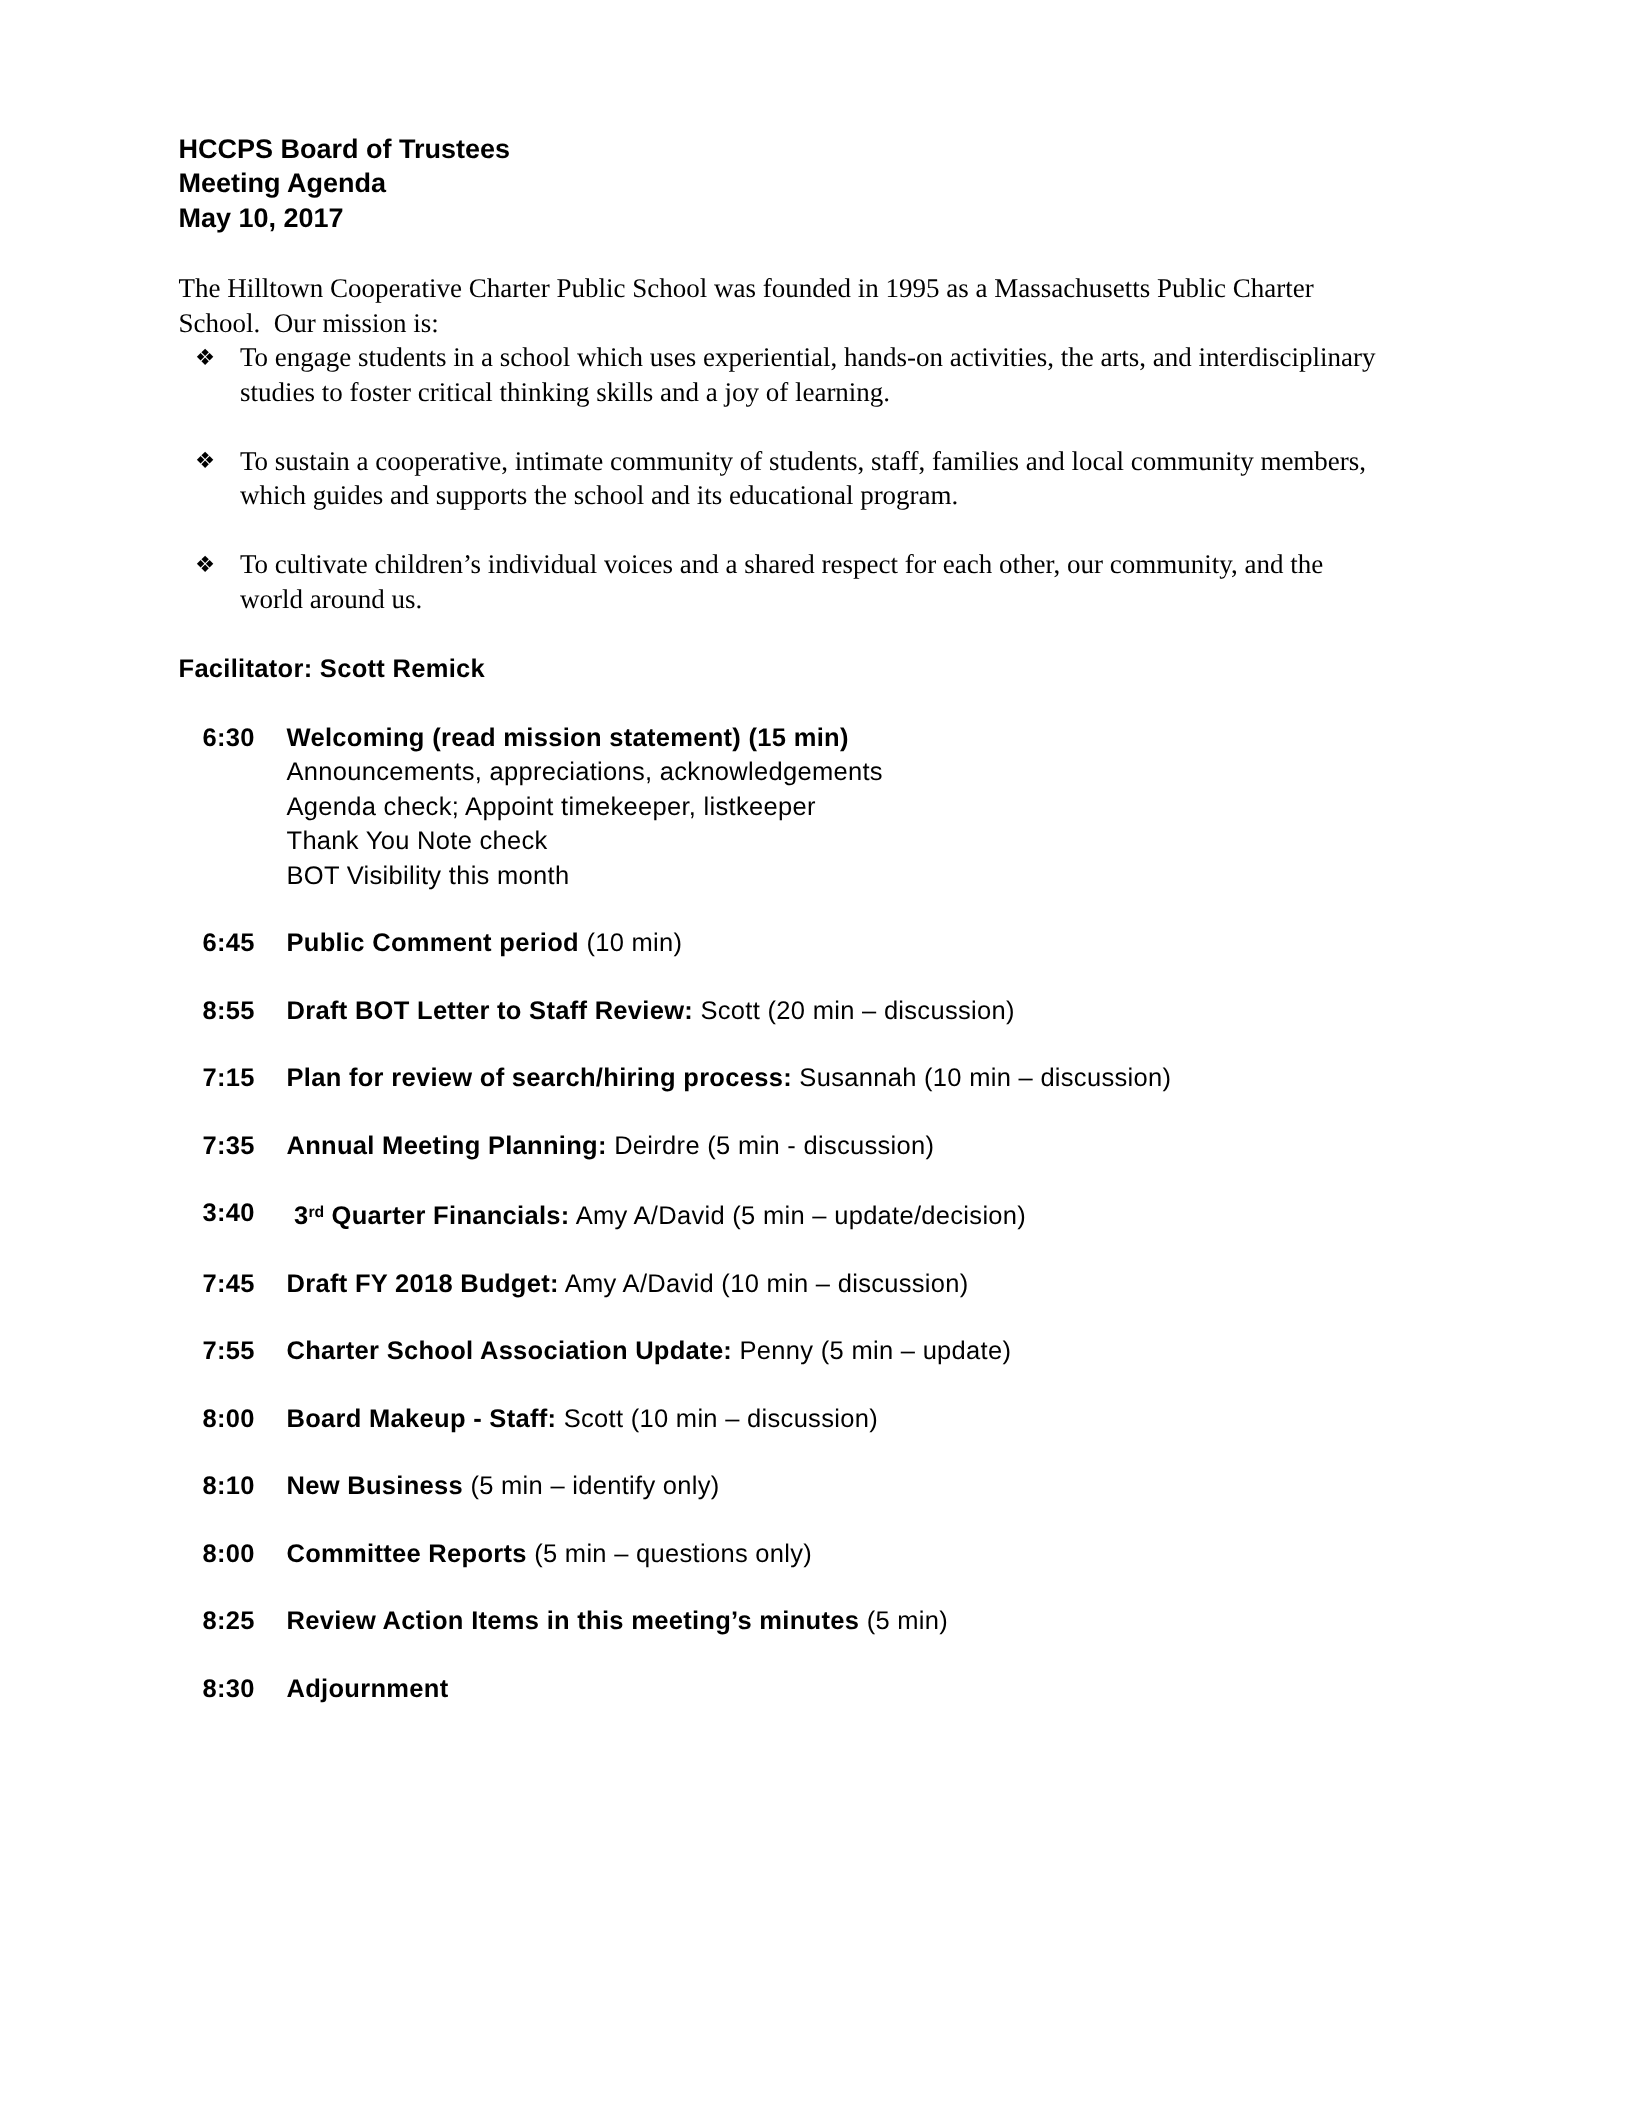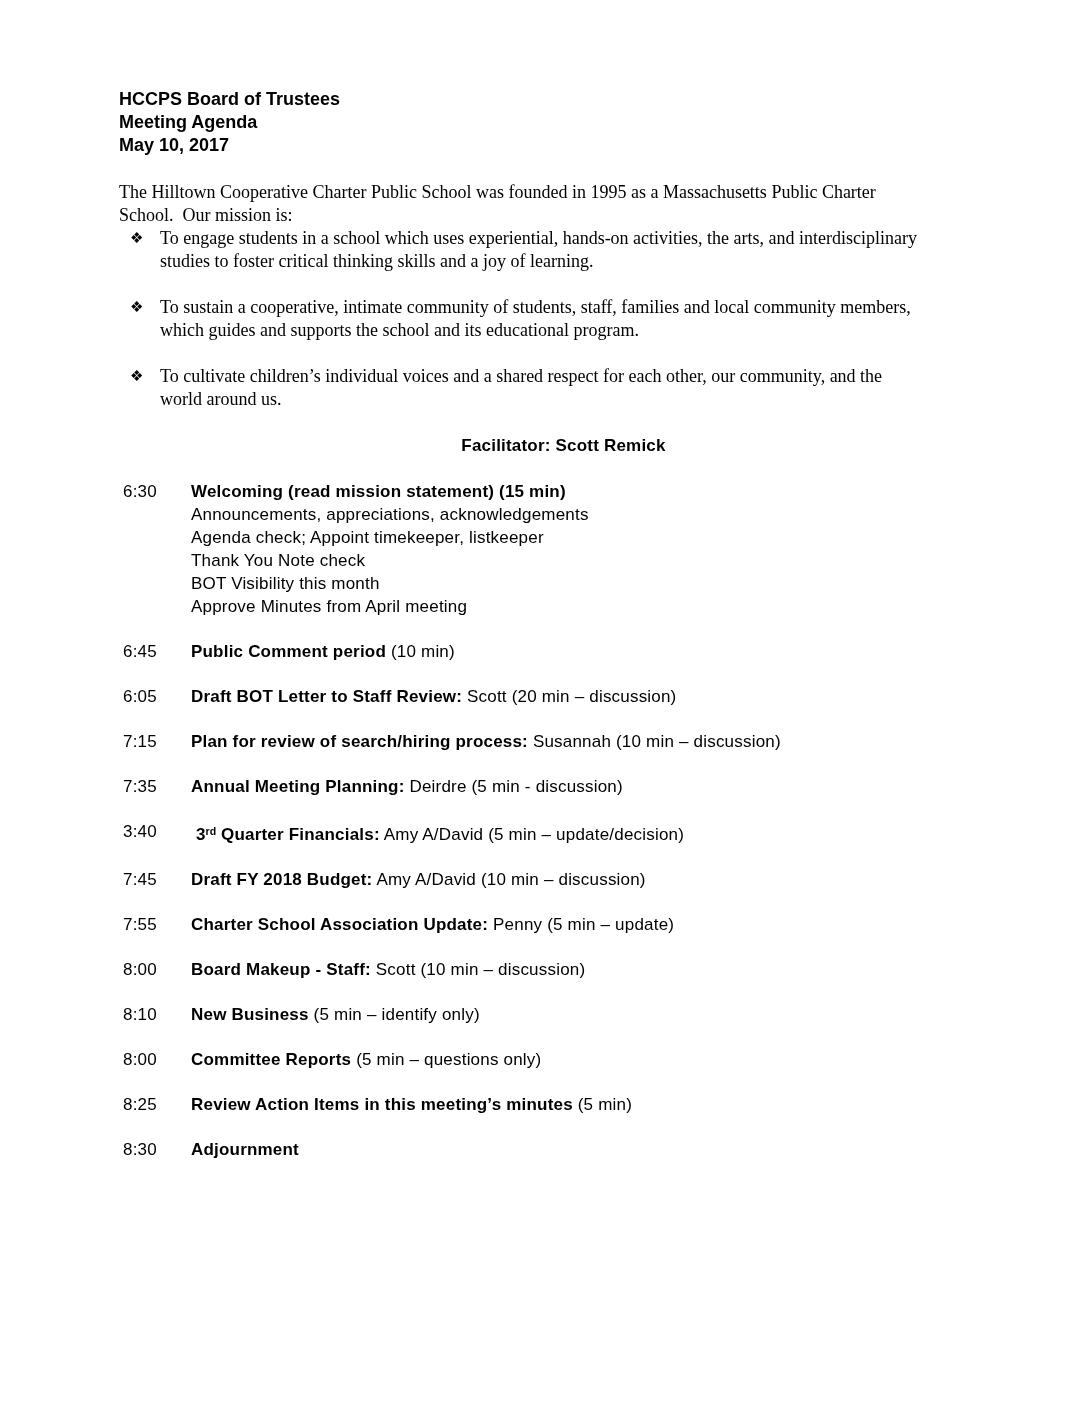--- a/index.html
+++ b/index.html
@@ -29,31 +29,30 @@
   }
   .btext{
     font:18px/23px "Liberation Serif",serif;
     white-space:pre-wrap;
   }
 
   .facilitator{
     margin-top:23px;
     font:bold 17px/23px "Liberation Sans",sans-serif;
     letter-spacing:.2px;
-    text-align:center;
   }
 
   .agenda{margin-top:23px}
   .item{
     position:relative;padding-left:72px;
     font:17px/23px "Liberation Sans",sans-serif;
     letter-spacing:.2px;
     margin-bottom:22px;
   }
-  .time{position:absolute;left:4px;top:0;font-weight:normal}
+  .time{position:absolute;left:16px;top:0;font-weight:bold}
   .lbl{font-weight:bold}
   .lbl,.det{white-space:pre-wrap}
   .sup{font-weight:bold;font-size:10.5px;vertical-align:5px;letter-spacing:0}
 </style>
 </head>
 <body style="--page-bg: #ffffff; --page-ink: #000000;">
 
 <div class="content">
 
   <div class="title-block">
@@ -86,29 +85,28 @@
   <div class="facilitator">Facilitator: Scott Remick</div>
 
   <div class="agenda">
 
     <div class="item">
       <span class="time">6:30</span><b class="lbl">Welcoming (read mission statement) (15 min)</b><span class="det"></span>
       <div class="sub">Announcements, appreciations, acknowledgements</div>
       <div class="sub">Agenda check; Appoint timekeeper, listkeeper</div>
       <div class="sub">Thank You Note check</div>
       <div class="sub">BOT Visibility this month</div>
-      <div class="sub">Approve Minutes from April meeting</div>
     </div>
 
     <div class="item">
       <span class="time">6:45</span><b class="lbl">Public Comment period</b><span class="det"> (10 min)</span>
     </div>
 
     <div class="item">
-      <span class="time">6:05</span><b class="lbl">Draft BOT Letter to Staff Review:</b><span class="det"> Scott (20 min – discussion)</span>
+      <span class="time">8:55</span><b class="lbl">Draft BOT Letter to Staff Review:</b><span class="det"> Scott (20 min – discussion)</span>
     </div>
 
     <div class="item">
       <span class="time">7:15</span><b class="lbl">Plan for review of search/hiring process:</b><span class="det"> Susannah (10 min – discussion)</span>
     </div>
 
 
     <div class="item">
       <span class="time">7:35</span><b class="lbl">Annual Meeting Planning:</b><span class="det"> Deirdre (5 min - discussion)</span>
     </div>

